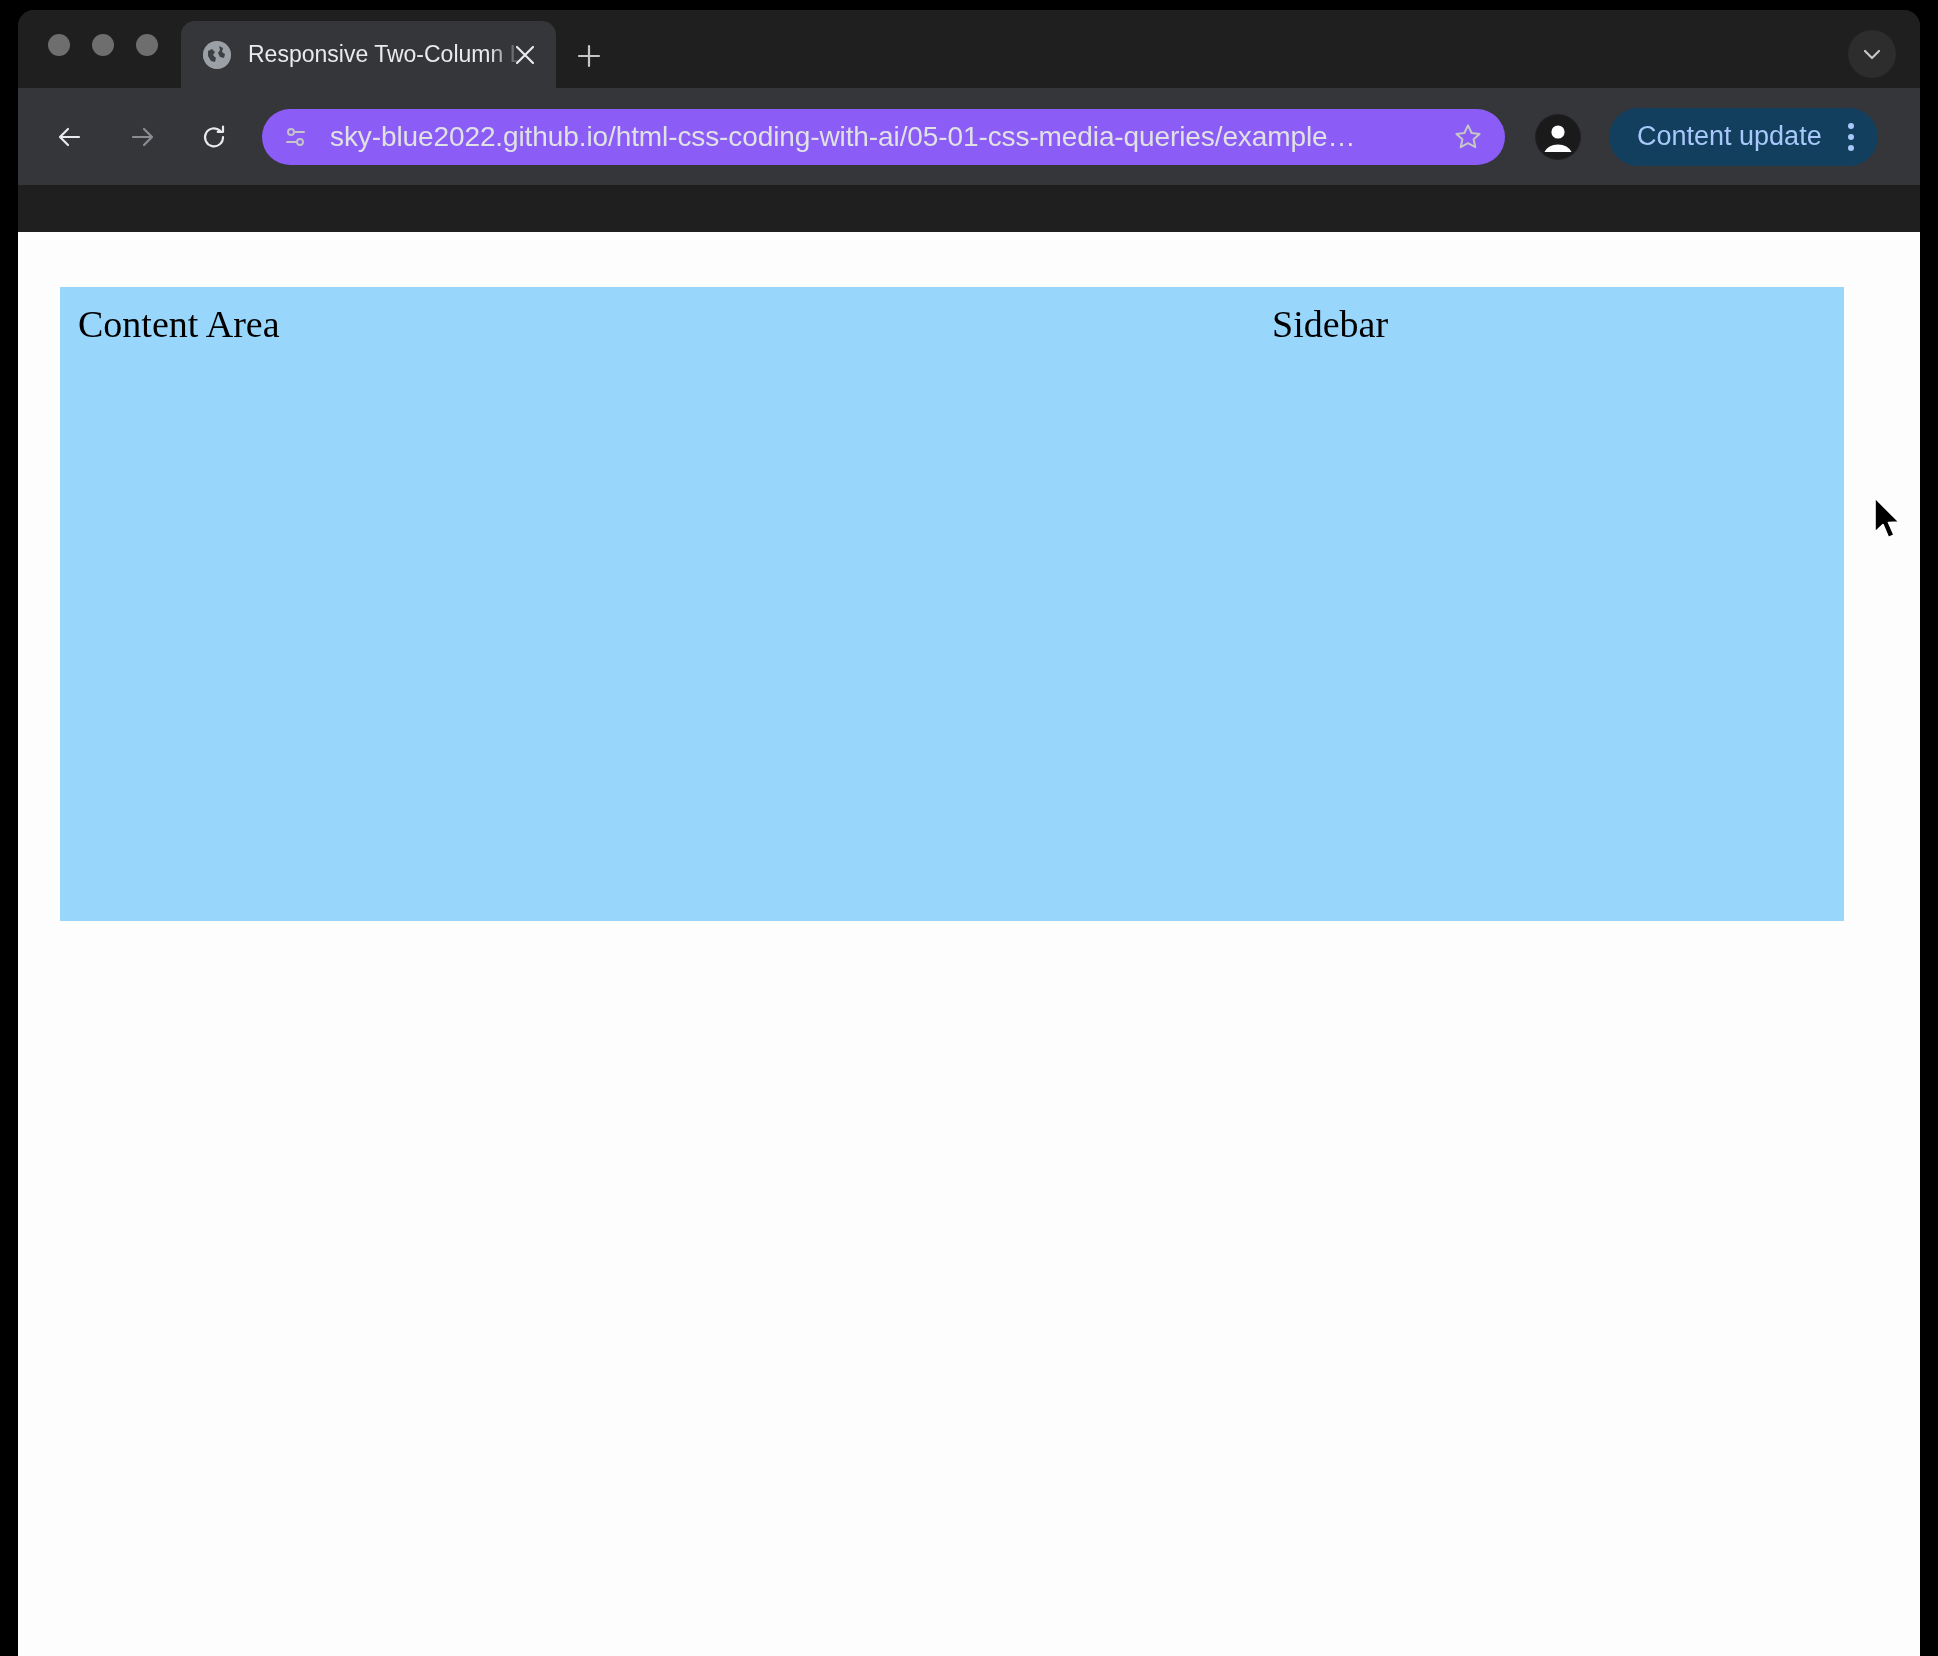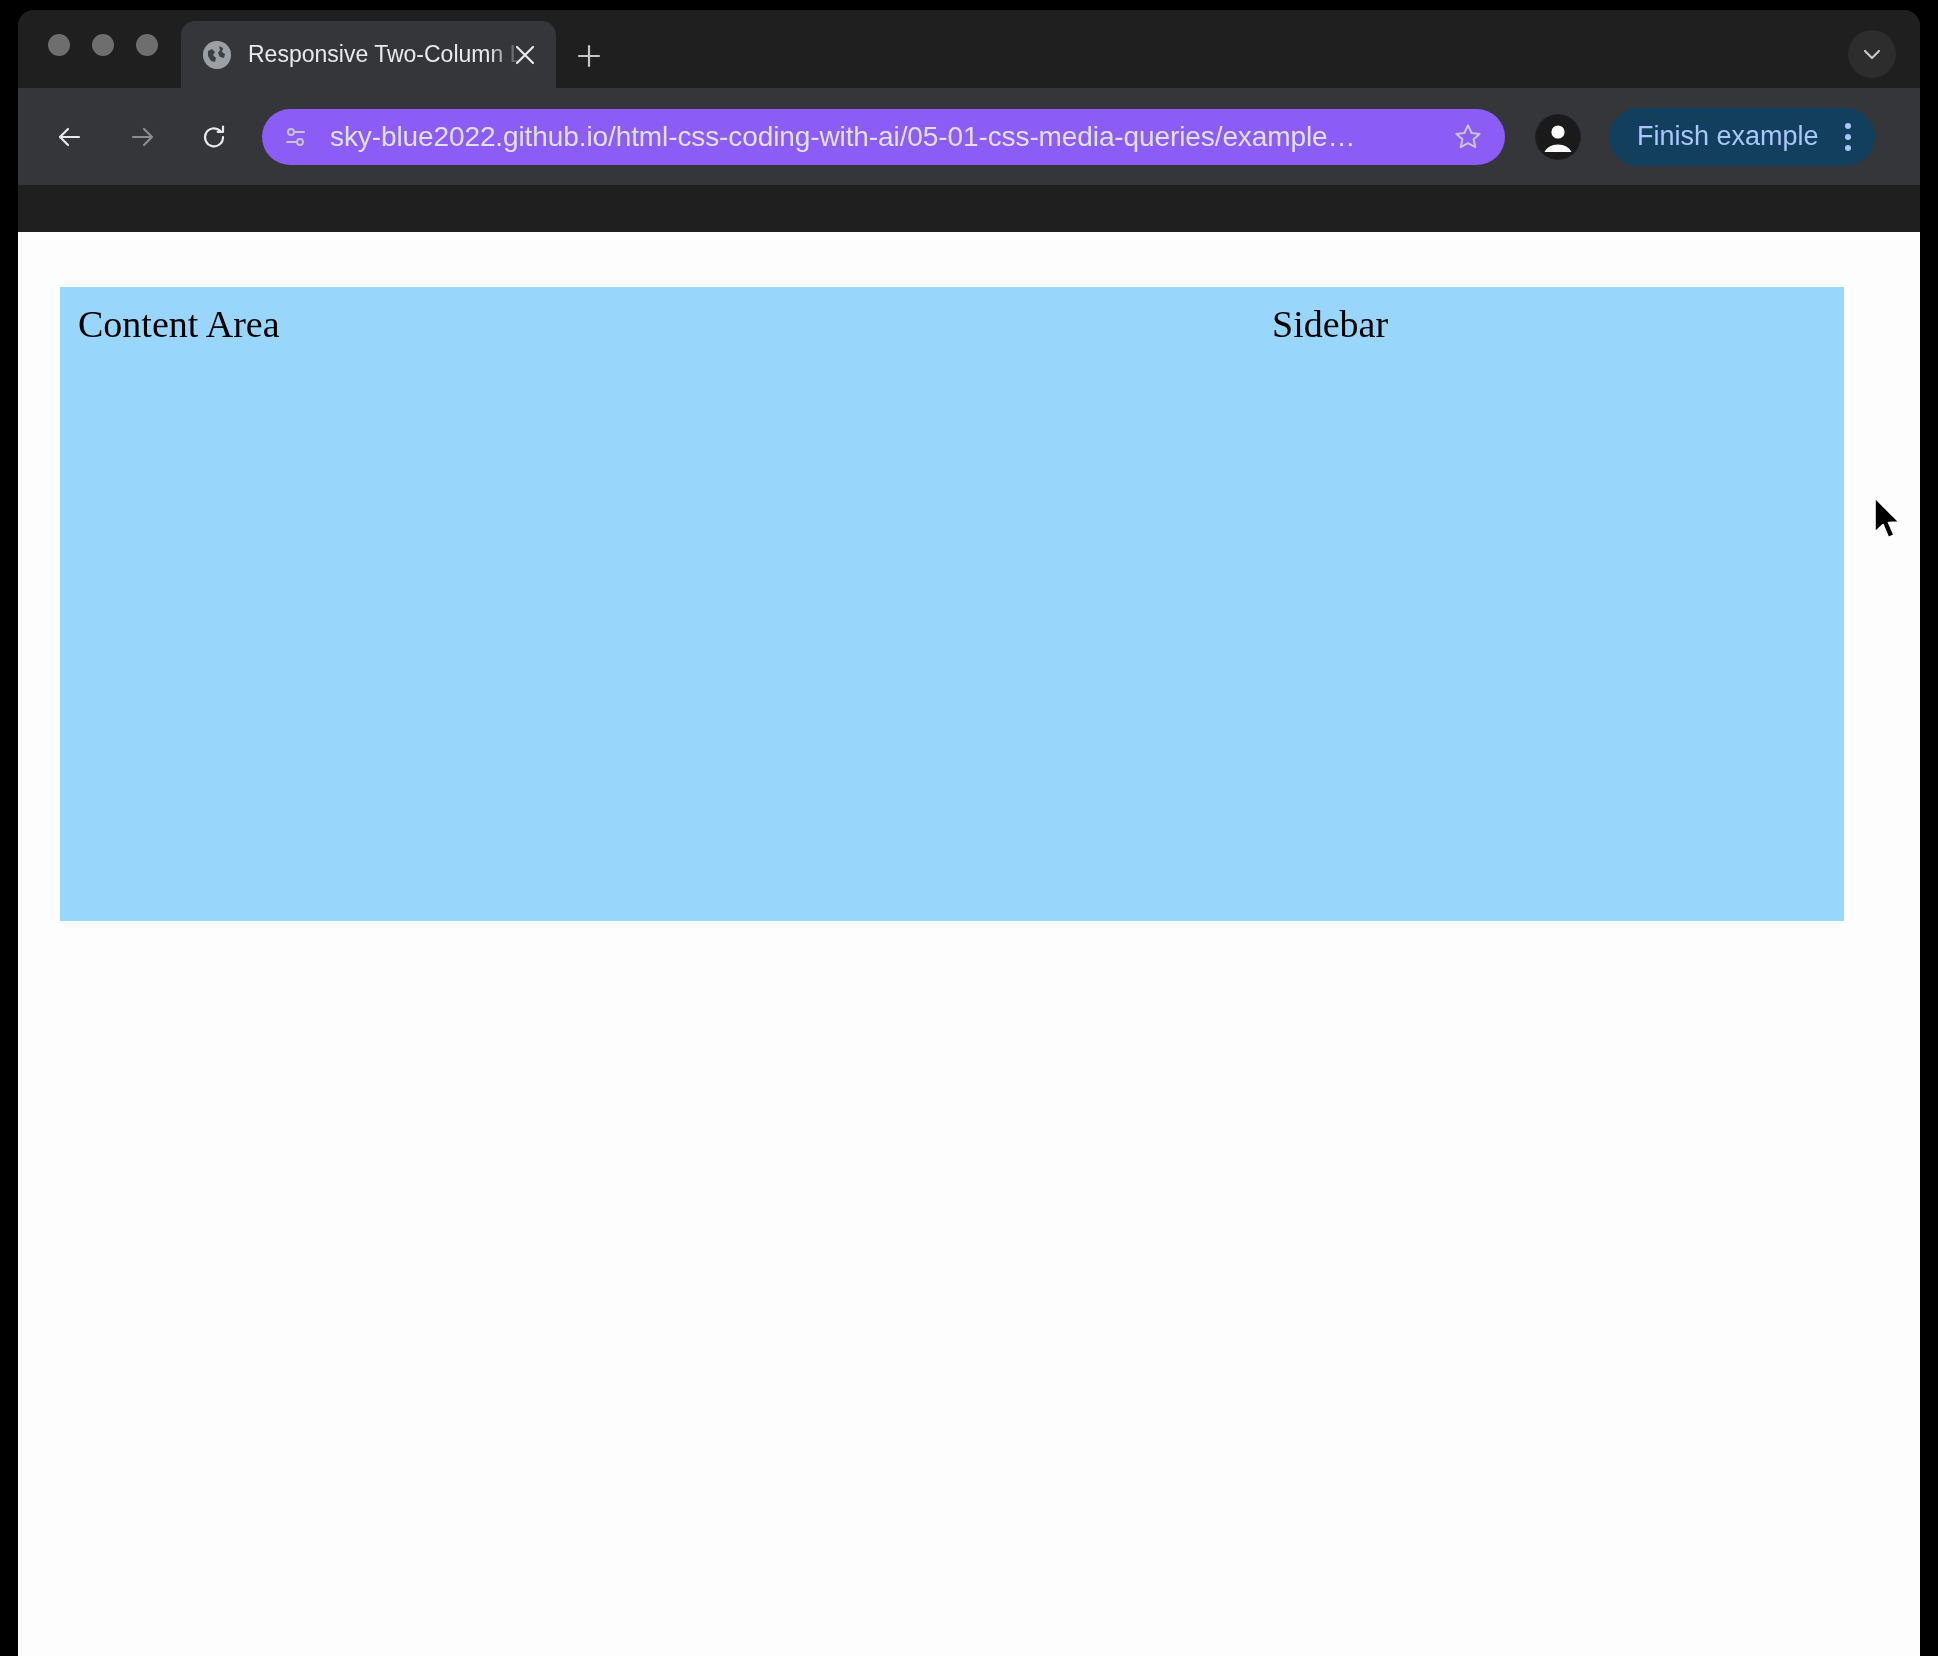--- a/index.html
+++ b/index.html
@@ -352,21 +352,21 @@
 
     <div id="profile-avatar">
       <svg width="44" height="44" viewBox="0 0 44 44">
         <circle cx="22" cy="22" r="22" fill="#1a1a1a"></circle>
         <circle cx="22" cy="17" r="6.6" fill="#ffffff"></circle>
         <path d="M8.5 37 A14.5 12 0 0 1 35.5 37 Z" fill="#ffffff"></path>
       </svg>
     </div>
 
     <div id="finish-update-button">
-      <span id="finish-update-label">Finish example</span>
+      <span id="finish-update-label">Content update</span>
       <span id="finish-update-menu">
         <span class="kebab-dot"></span>
         <span class="kebab-dot"></span>
         <span class="kebab-dot"></span>
       </span>
     </div>
   </div>
 
   <div id="page-viewport">
 

